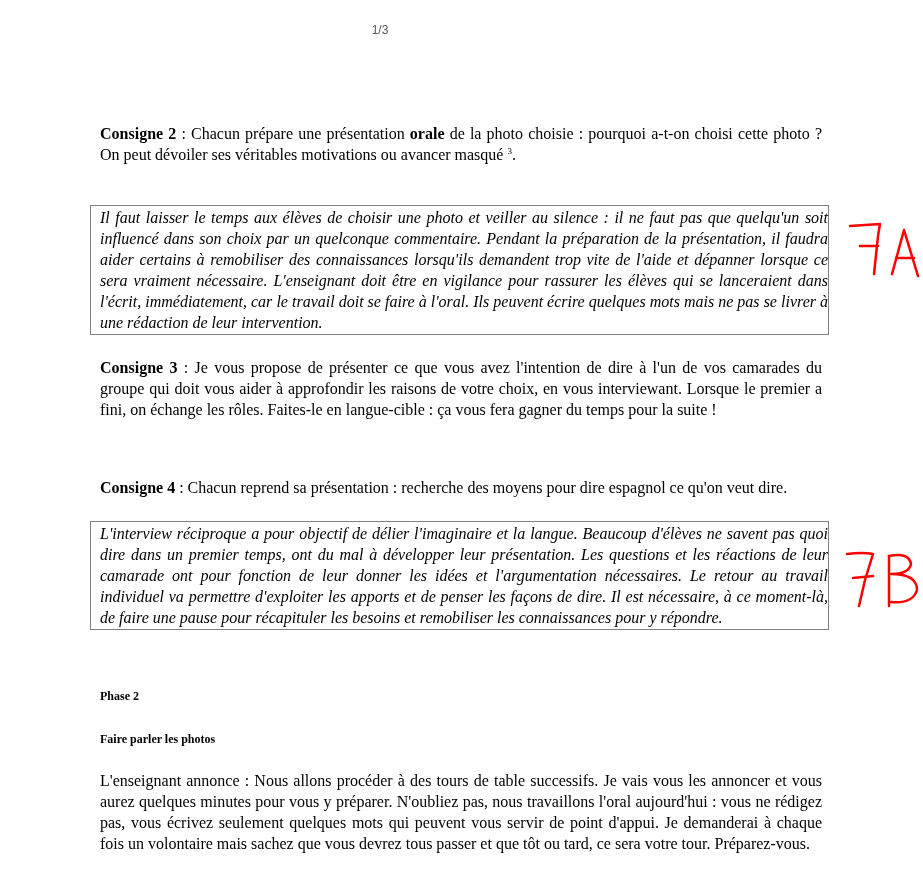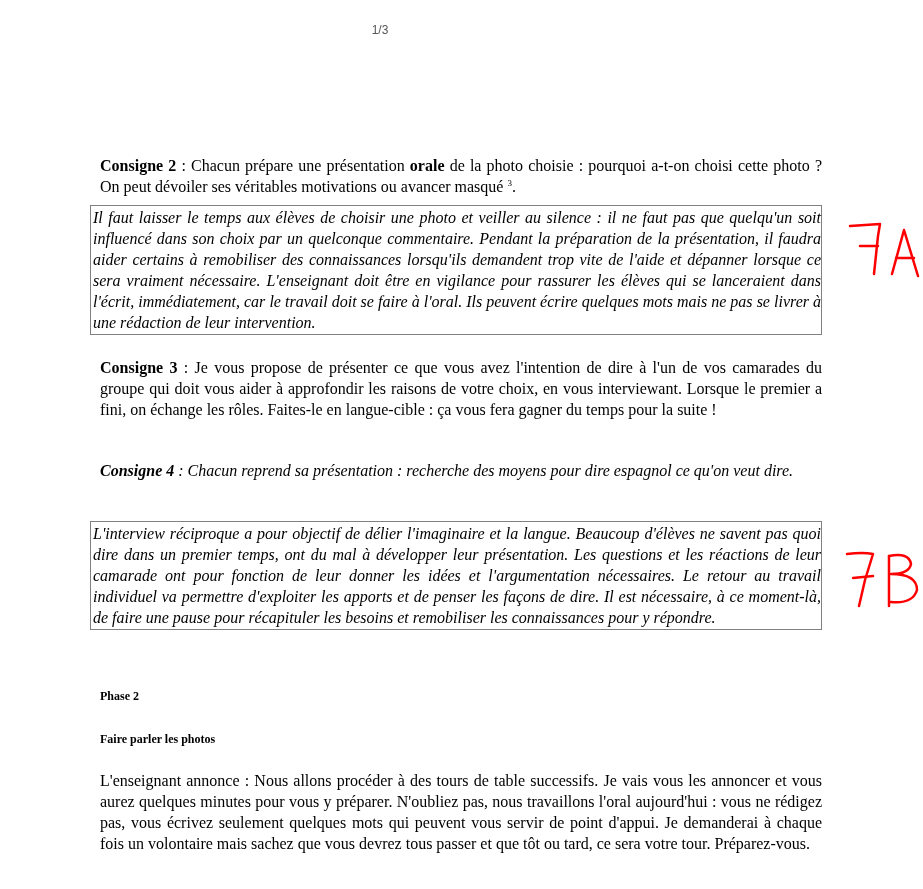--- a/index.html
+++ b/index.html
@@ -1,45 +1,45 @@
 <!DOCTYPE html>
 <html><head>
 <meta charset="utf-8">
 <style>
   html, body { margin: 0; padding: 0; background: #ffffff; }
   body { width: 923px; height: 889px; position: relative; overflow: hidden; font-family: "Liberation Serif", serif; color: #000; }
   .page-num { position: absolute; top: 23px; left: 0; width: 760px; text-align: center; font-family: "Liberation Sans", sans-serif; font-size: 12px; color: #555; }
   .para { position: absolute; left: 100px; width: 722px; font-size: 16px; line-height: 21px; text-align: justify; text-align-last: left; }
   .para b { font-weight: bold; }
-  .box { position: absolute; left: 90px; width: 728px; border: 1px solid #808080; padding: 1px 0 1px 2px; font-size: 16px; line-height: 21px; font-style: italic; text-align: justify; text-align-last: left; }
+  .box { position: absolute; left: 90px; width: 728px; border: 1px solid #808080; padding: 1px 0 1px 9px; font-size: 16px; line-height: 21px; font-style: italic; text-align: justify; text-align-last: left; }
   .heading { position: absolute; left: 100px; font-size: 12px; font-weight: bold; line-height: 21px; }
   sup { font-size: 9px; vertical-align: super; line-height: 0; }
   .annot { position: absolute; }
 </style>
 </head>
 <body>
 
 <div class="page-num">1/3</div>
 
-<div class="para" style="top:123px;margin-top:32px;"><b>Consigne 2</b><span> : Chacun prépare une présentation </span><b>orale</b><span> de la photo choisie : pourquoi a-t-on choisi cette photo ? On peut dévoiler ses véritables motivations ou avancer masqué </span><sup>3</sup><span>.</span></div>
+<div class="para" style="top:123px;"><b>Consigne 2</b><span> : Chacun prépare une présentation </span><b>orale</b><span> de la photo choisie : pourquoi a-t-on choisi cette photo ? On peut dévoiler ses véritables motivations ou avancer masqué </span><sup>3</sup><span>.</span></div>
 
 <div class="box" style="top:205px;"><span>Il faut laisser le temps aux élèves de choisir une photo et veiller au silence : il ne faut pas que quelqu'un soit influencé dans son choix par un quelconque commentaire. Pendant la préparation de la présentation, il faudra aider certains à remobiliser des connaissances lorsqu'ils demandent trop vite de l'aide et dépanner lorsque ce sera vraiment nécessaire. L'enseignant doit être en vigilance pour rassurer les élèves qui se lanceraient dans l'écrit, immédiatement, car le travail doit se faire à l'oral. Ils peuvent écrire quelques mots mais ne pas se livrer à une rédaction de leur intervention.</span></div>
 
 <svg class="annot" style="left:848px; top:222px;" width="75" height="56" viewBox="0 0 75 56">
   <g fill="none" stroke="#ff0000" stroke-width="2.5" stroke-linecap="round" stroke-linejoin="round">
     <path d="M2 4 L32 2 L30 14 L26 52"></path>
     <path d="M12 24 L30 24"></path>
     <path d="M44 52 L56 8 L70 54"></path>
     <path d="M48 36 L66 36"></path>
   </g>
 </svg>
 
 <div class="para" style="top:357px;"><b>Consigne 3</b><span> : Je vous propose de présenter ce que vous avez l'intention de dire à l'un de vos camarades du groupe qui doit vous aider à approfondir les raisons de votre choix, en vous interviewant. Lorsque le premier a fini, on échange les rôles. Faites-le en langue-cible : ça vous fera gagner du temps pour la suite !</span></div>
 
-<div class="para" style="top:460px;font-style:italic;"><b>Consigne 4</b><span> : Chacun reprend sa présentation : recherche des moyens pour dire espagnol ce qu'on veut dire.</span></div>
+<div class="para" style="top:477px;"><b>Consigne 4</b><span> : Chacun reprend sa présentation : recherche des moyens pour dire espagnol ce qu'on veut dire.</span></div>
 
 <div class="box" style="top:521px;"><span>L'interview réciproque a pour objectif de délier l'imaginaire et la langue. Beaucoup d'élèves ne savent pas quoi dire dans un premier temps, ont du mal à développer leur présentation. Les questions et les réactions de leur camarade ont pour fonction de leur donner les idées et l'argumentation nécessaires. Le retour au travail individuel va permettre d'exploiter les apports et de penser les façons de dire. Il est nécessaire, à ce moment-là, de faire une pause pour récapituler les besoins et remobiliser les connaissances pour y répondre.</span></div>
 
 <svg class="annot" style="left:843px; top:550px;" width="80" height="60" viewBox="0 0 80 60">
   <g fill="none" stroke="#ff0000" stroke-width="2.5" stroke-linecap="round" stroke-linejoin="round">
     <path d="M4 4 Q20 2 30 4 L22 30 L16 56"></path>
     <path d="M10 28 L30 26"></path>
     <path d="M46 6 L46 56"></path>
     <path d="M46 6 Q66 2 68 14 Q66 24 48 24 Q74 24 74 40 Q70 54 48 52"></path>
   </g>

